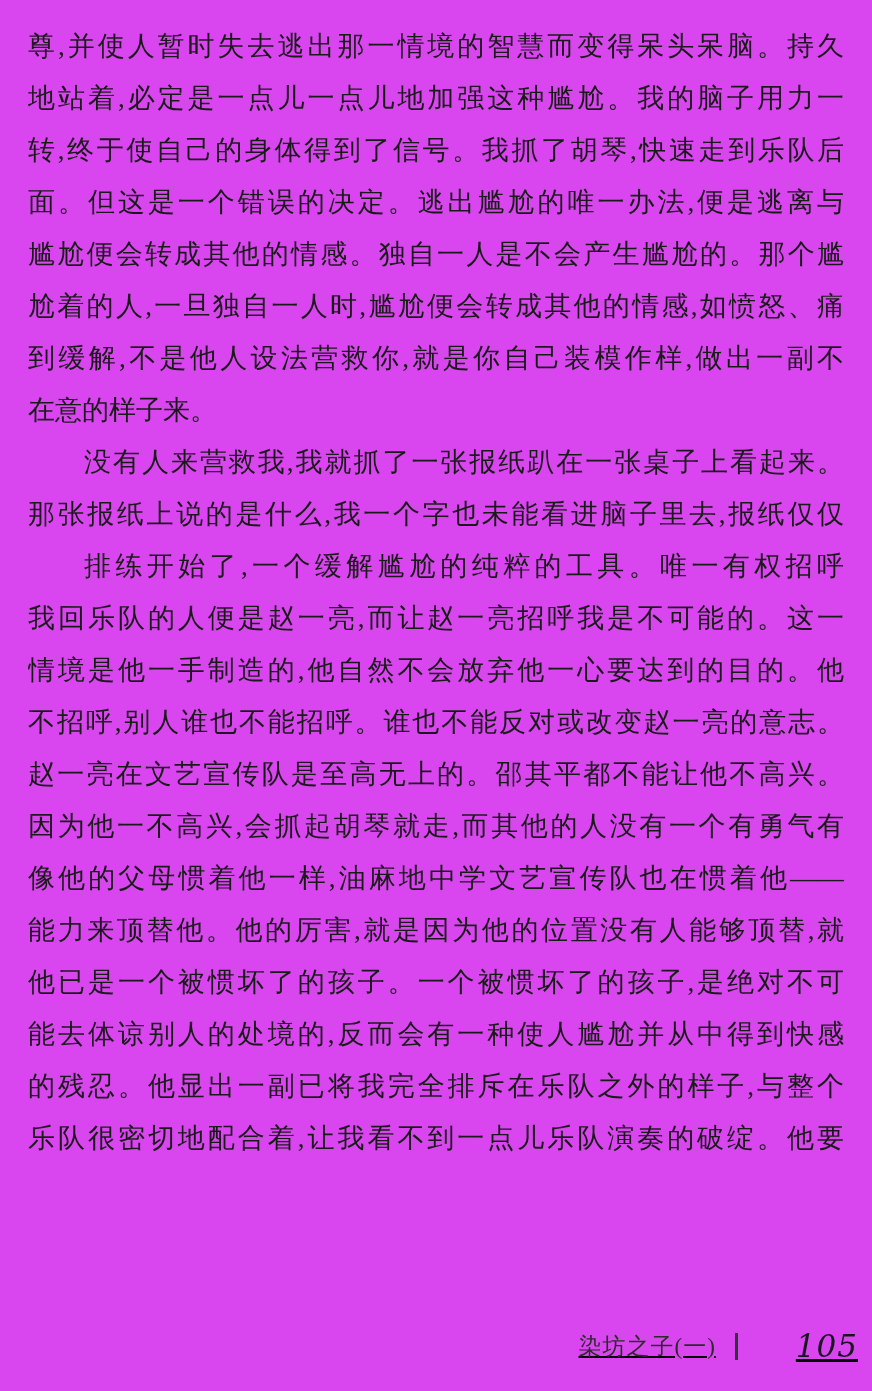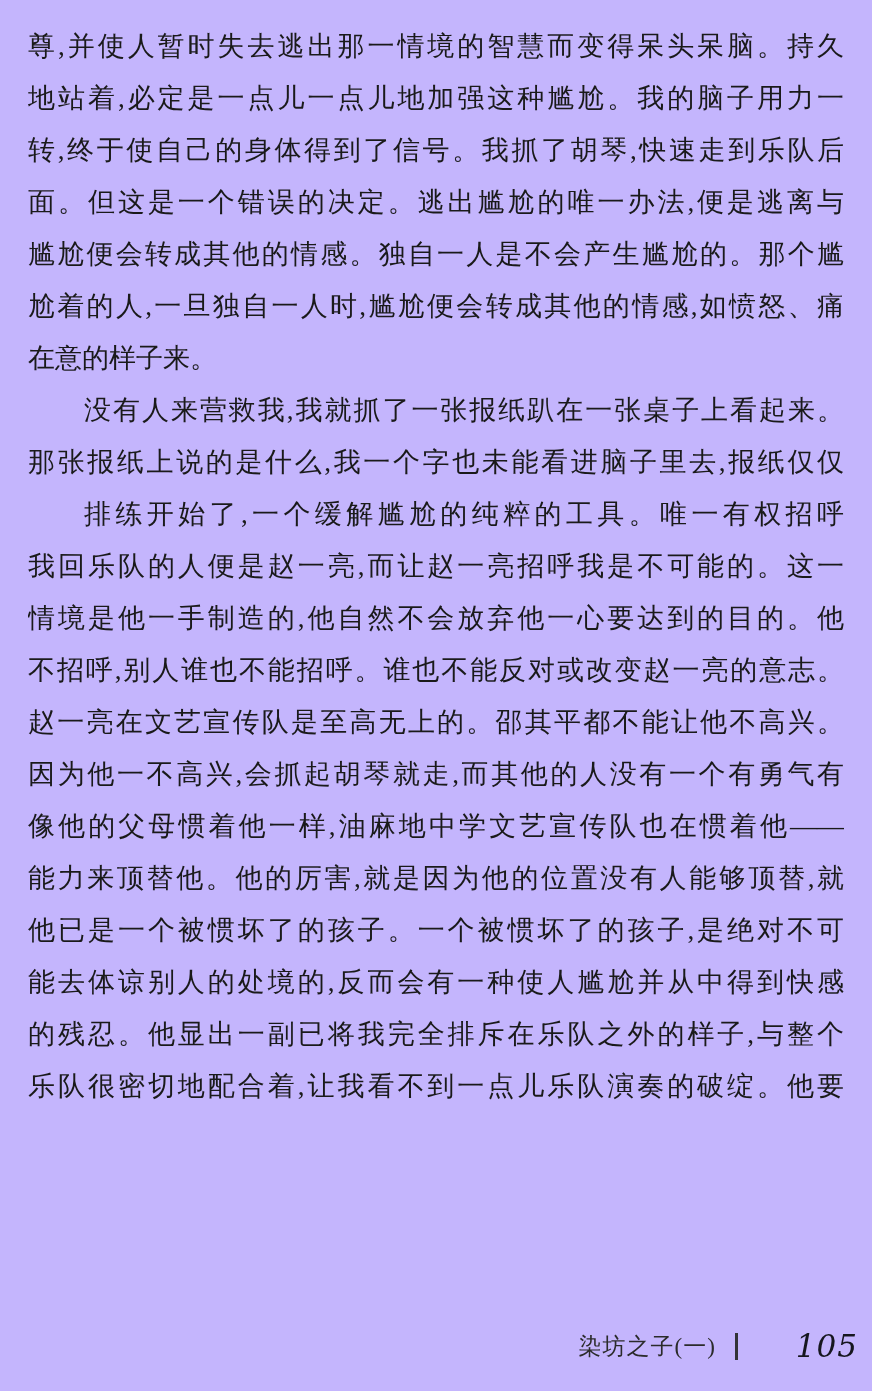--- a/index.html
+++ b/index.html
@@ -5,21 +5,21 @@
   html, body {
     margin: 0;
     padding: 0;
     background: #e8e8e8;
   }
   .page {
     position: relative;
     width: 872px;
     height: 1391px;
     margin: 0 auto;
-    background: #c4b5fd;
+    background: #d946ef;
     font-family: "Liberation Serif", serif;
     overflow: hidden;
   }
   .body-text {
     position: absolute;
     top: 20px;
     left: 28px;
     right: 28px;
   }
   .line {
@@ -37,20 +37,21 @@
   .line.indent {
     text-indent: 56px;
   }
   .footer {
     position: absolute;
     top: 1326px;
     right: 14px;
     display: flex;
     align-items: center;
     height: 40px;
+    text-decoration: underline;
   }
   .chapter-title {
     font-size: 23px;
     color: #2b2b2b;
     letter-spacing: 1px;
   }
   .footer-divider {
     width: 3px;
     height: 27px;
     background: #333338;
@@ -70,20 +71,21 @@
 
 <div class="page">
 
   <div class="body-text">
     <div class="line">尊,并使人暂时失去逃出那一情境的智慧而变得呆头呆脑。持久</div>
     <div class="line">地站着,必定是一点儿一点儿地加强这种尴尬。我的脑子用力一</div>
     <div class="line">转,终于使自己的身体得到了信号。我抓了胡琴,快速走到乐队后</div>
     <div class="line">面。但这是一个错误的决定。逃出尴尬的唯一办法,便是逃离与</div>
     <div class="line">尴尬便会转成其他的情感。独自一人是不会产生尴尬的。那个尴</div>
     <div class="line">尬着的人,一旦独自一人时,尴尬便会转成其他的情感,如愤怒、痛</div>
+    <div class="line">到缓解,不是他人设法营救你,就是你自己装模作样,做出一副不</div>
     <div class="line para-end">在意的样子来。</div>
     <div class="line indent">没有人来营救我,我就抓了一张报纸趴在一张桌子上看起来。</div>
     <div class="line">那张报纸上说的是什么,我一个字也未能看进脑子里去,报纸仅仅</div>
     <div class="line indent">排练开始了,一个缓解尴尬的纯粹的工具。唯一有权招呼</div>
     <div class="line">我回乐队的人便是赵一亮,而让赵一亮招呼我是不可能的。这一</div>
     <div class="line">情境是他一手制造的,他自然不会放弃他一心要达到的目的。他</div>
     <div class="line">不招呼,别人谁也不能招呼。谁也不能反对或改变赵一亮的意志。</div>
     <div class="line">赵一亮在文艺宣传队是至高无上的。邵其平都不能让他不高兴。</div>
     <div class="line">因为他一不高兴,会抓起胡琴就走,而其他的人没有一个有勇气有</div>
     <div class="line">像他的父母惯着他一样,油麻地中学文艺宣传队也在惯着他——</div>

